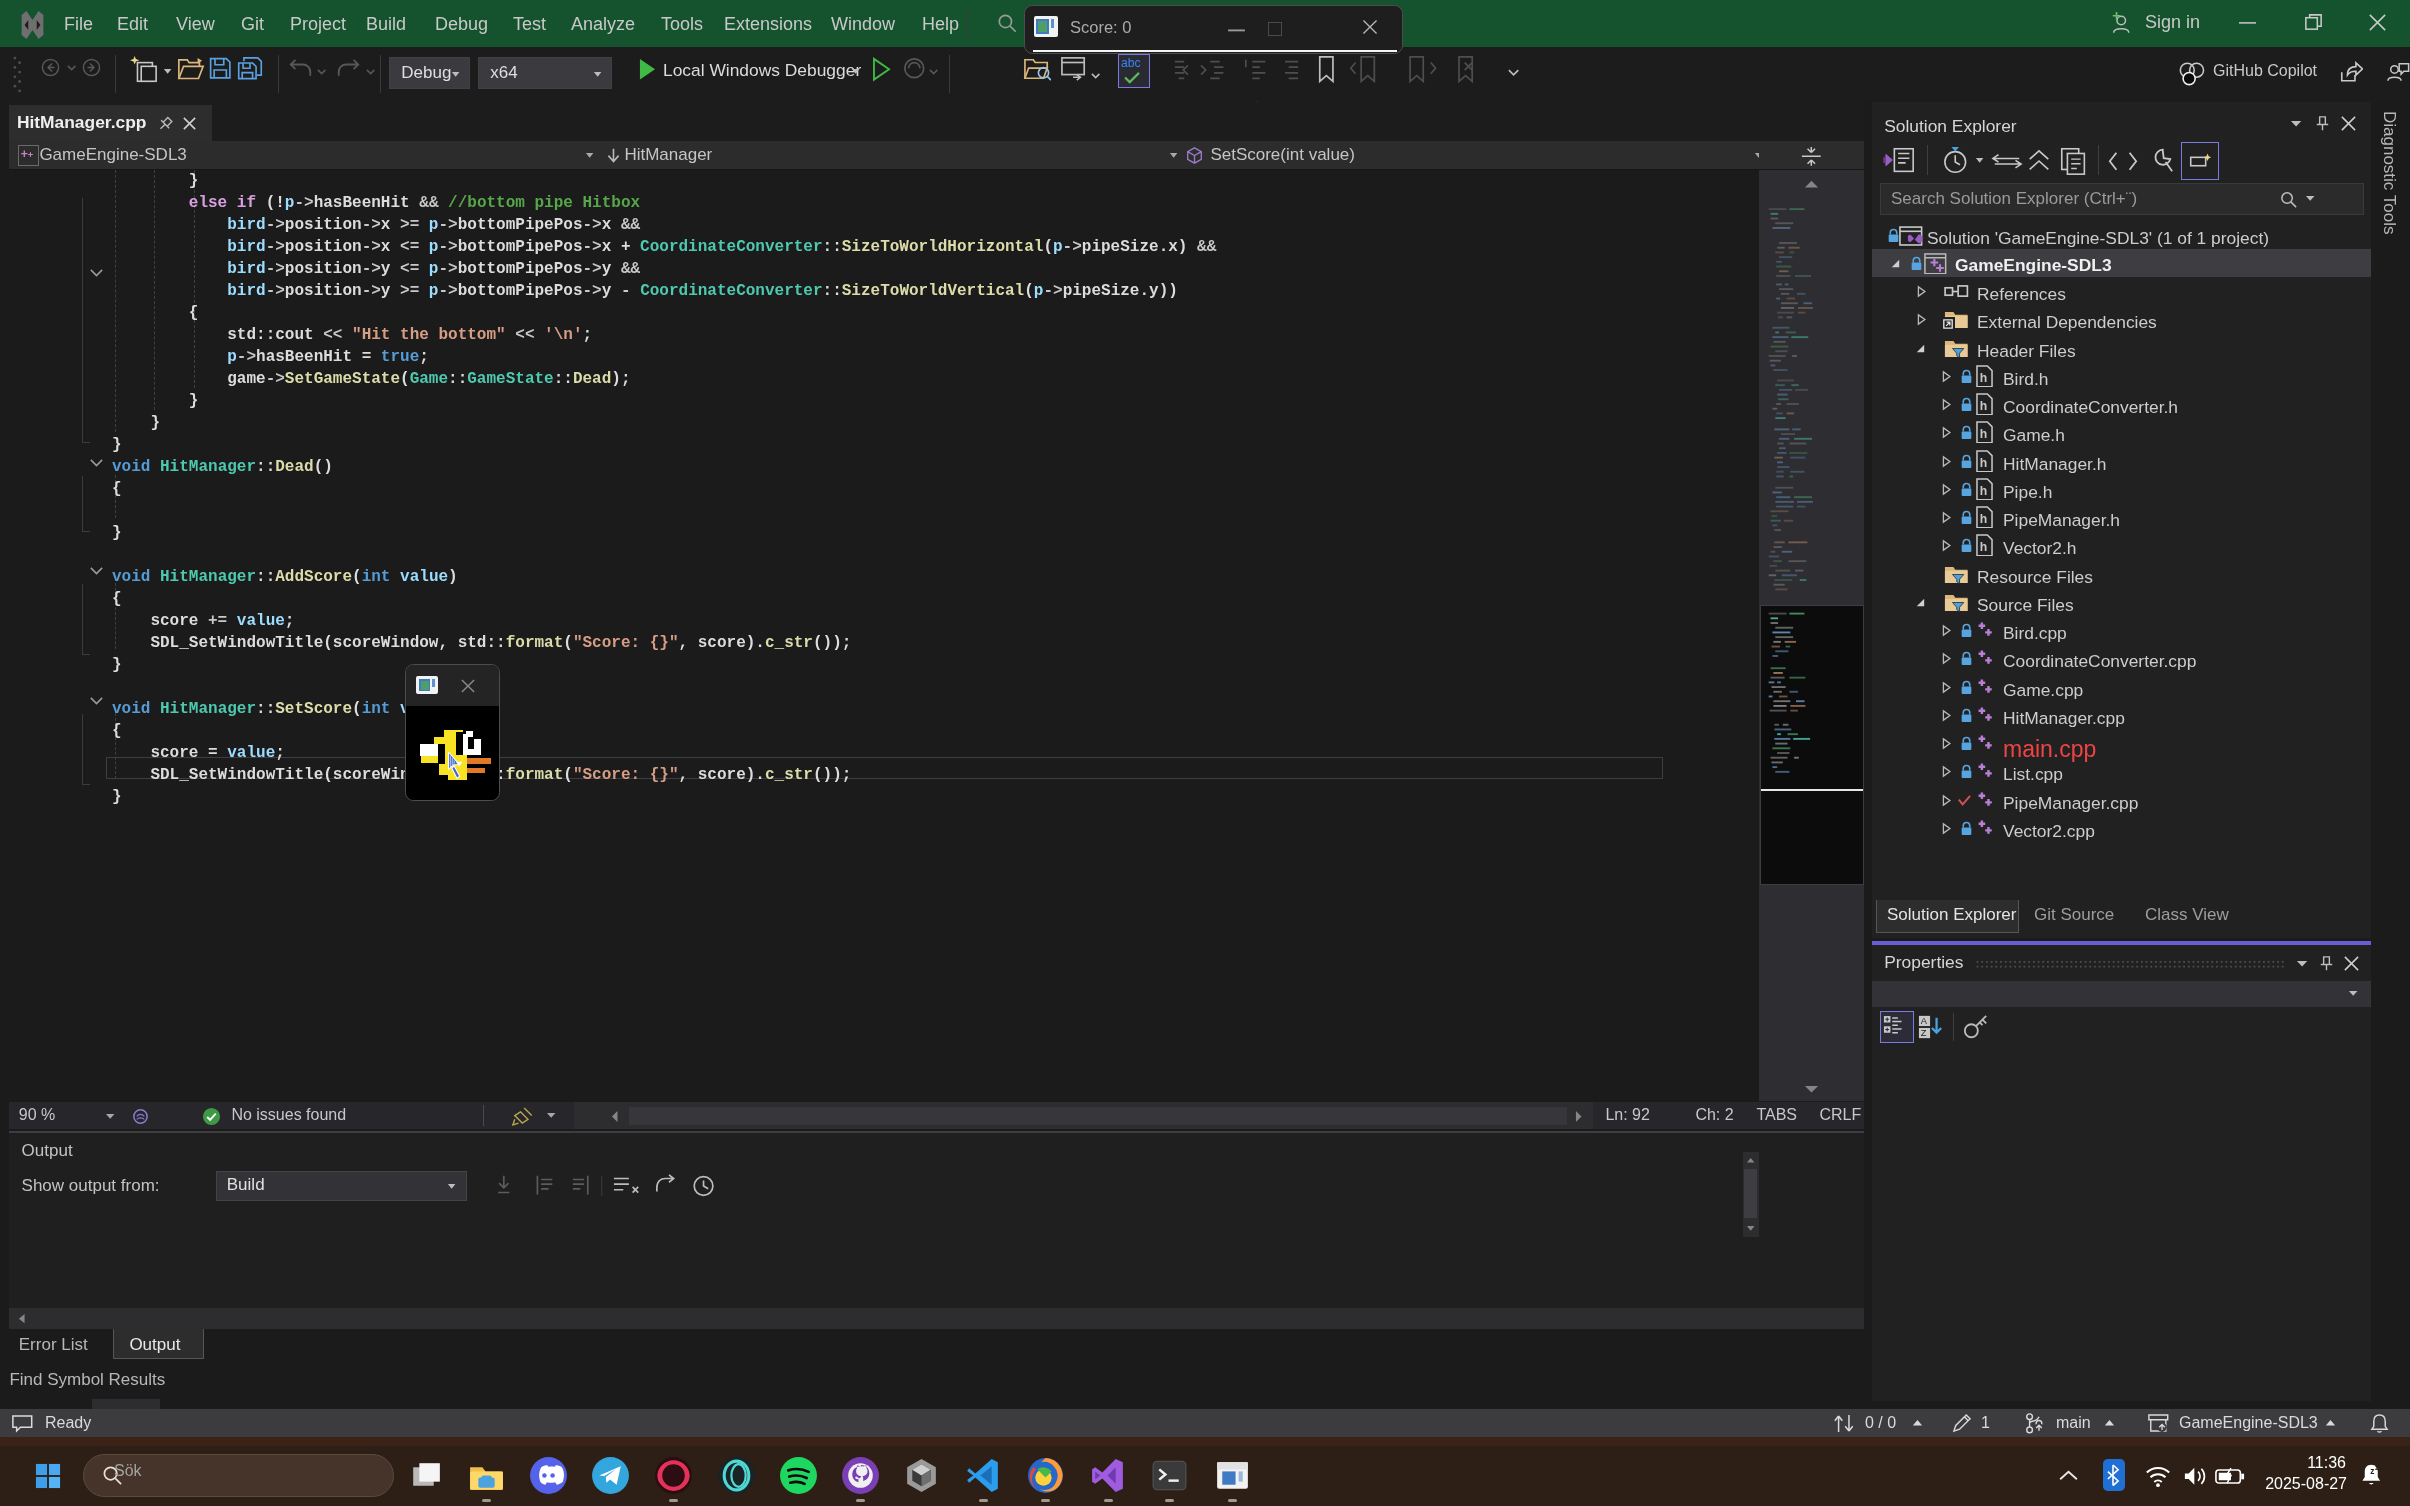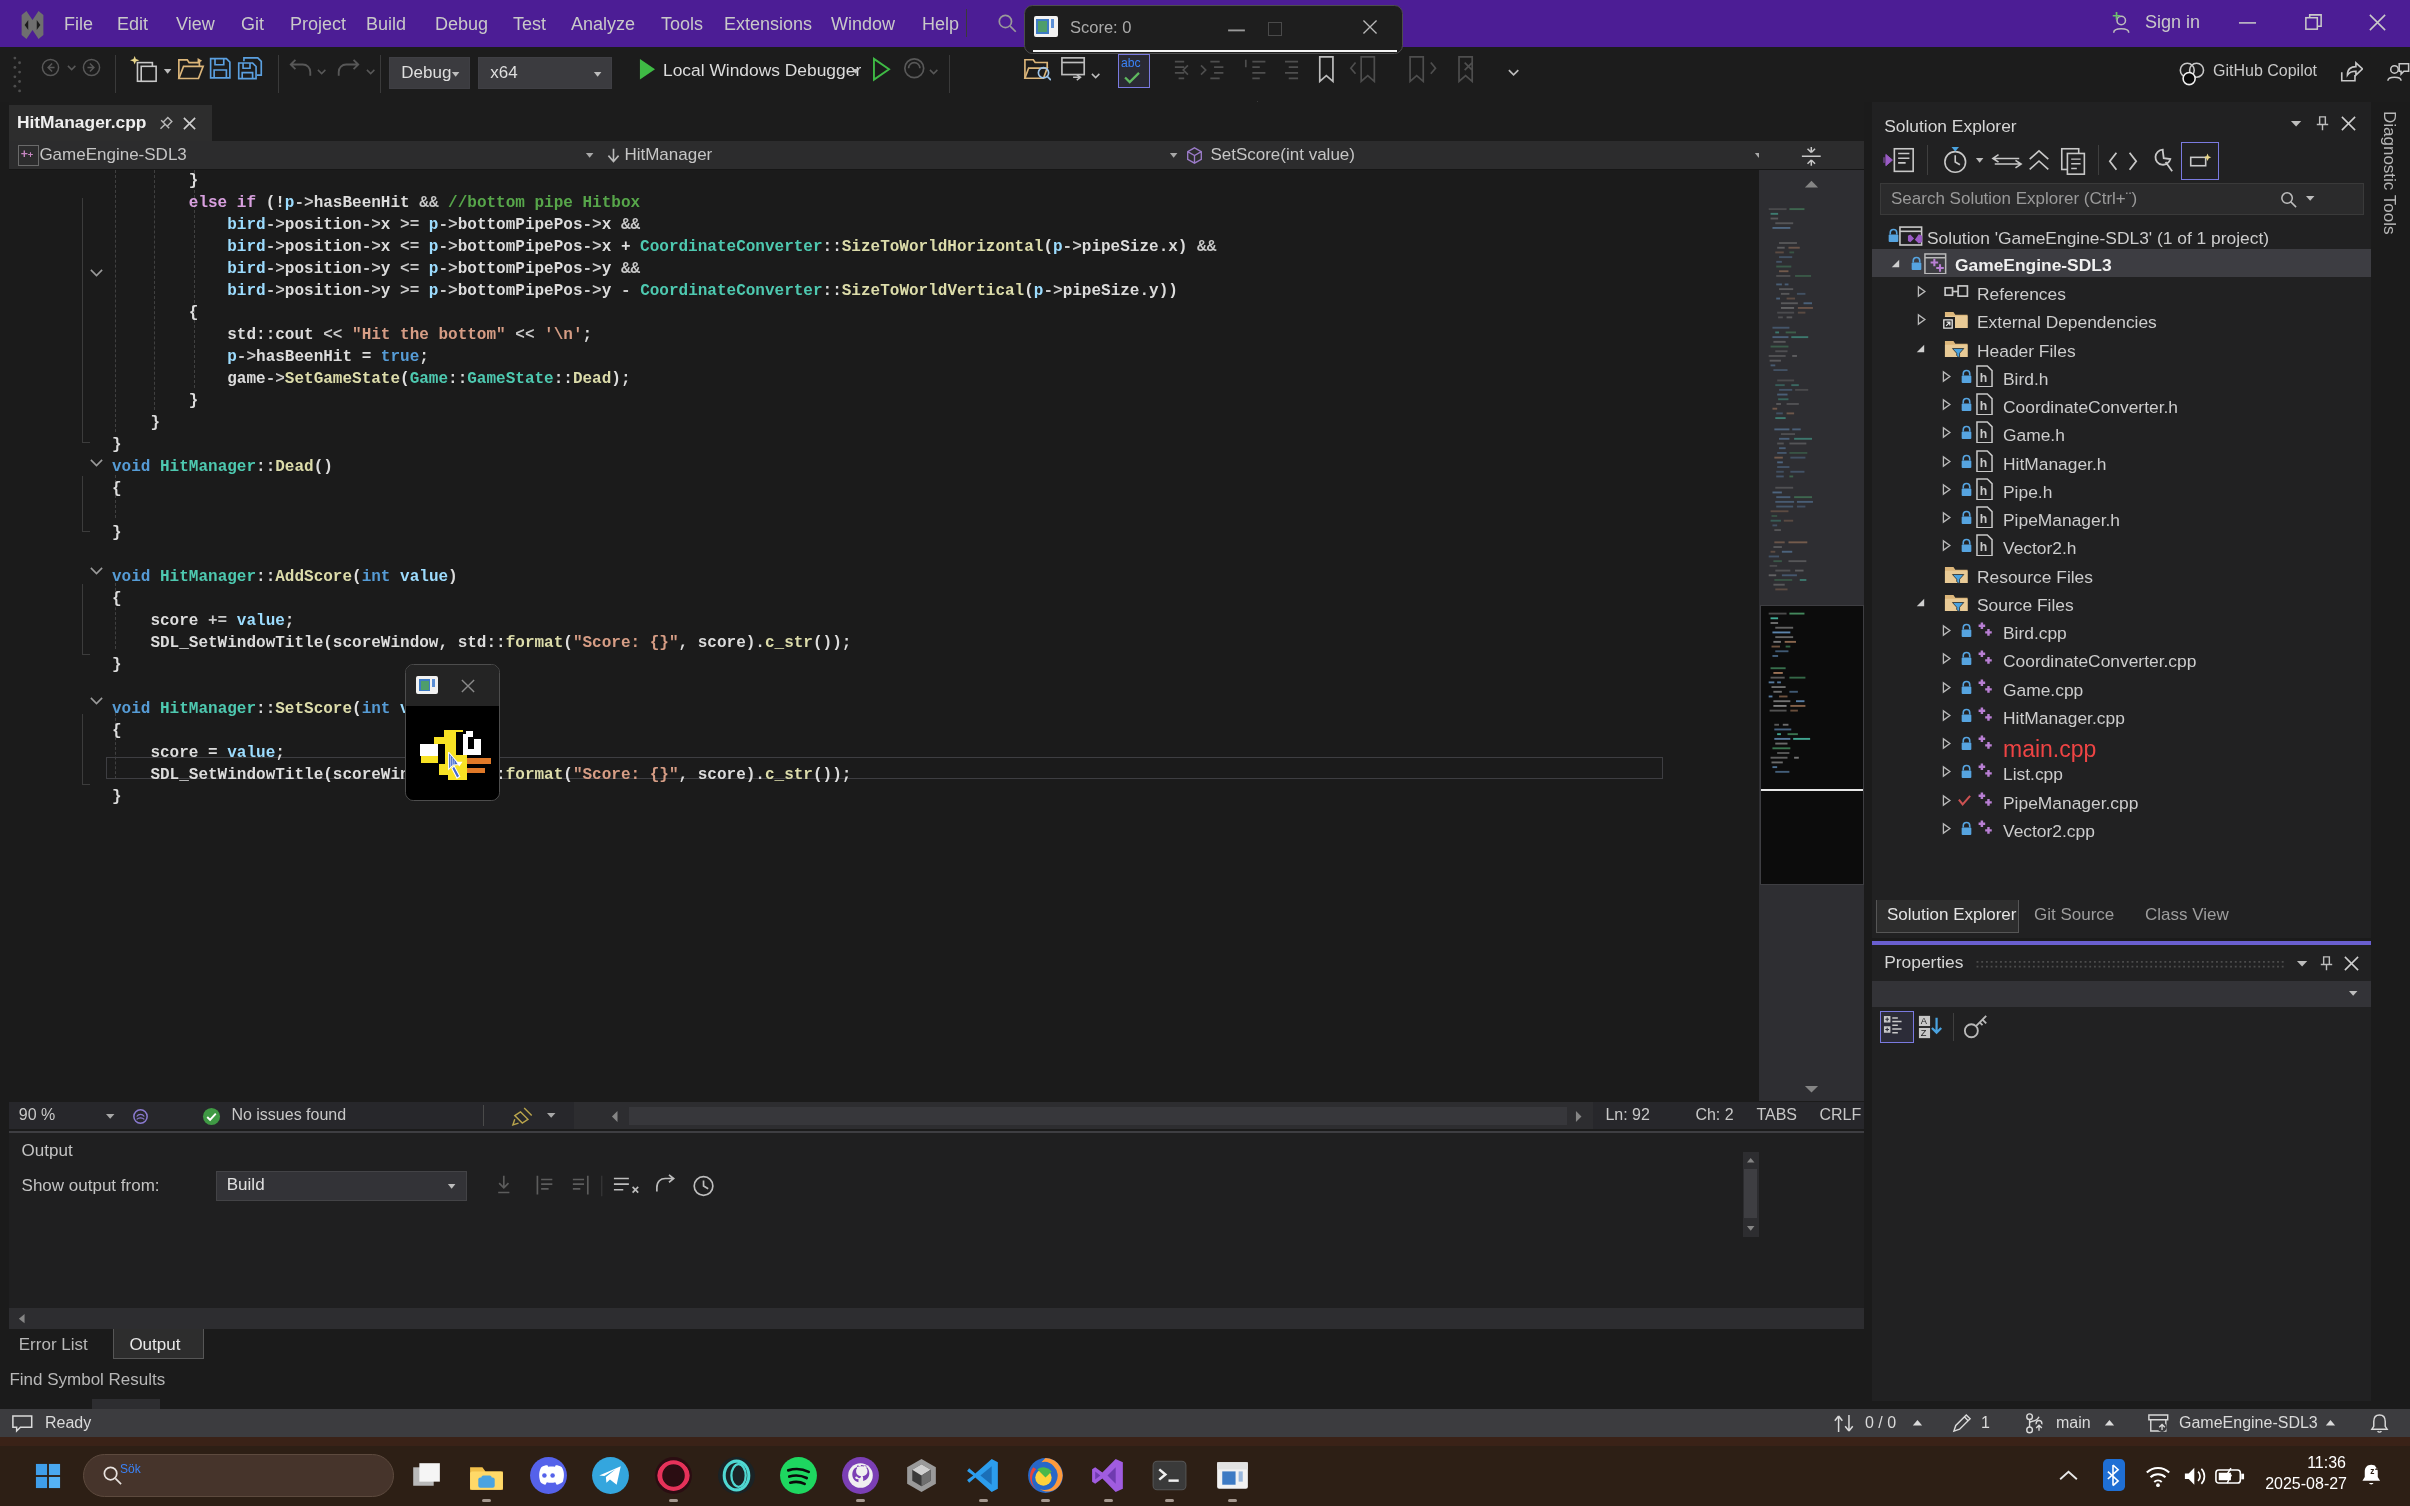--- a/index.html
+++ b/index.html
@@ -1,20 +1,20 @@
 <!DOCTYPE html>
 <html style="font-size:15px"><head>
 <meta charset="utf-8">
 <style>
   * { margin:0; padding:0; box-sizing:border-box; }
   html,body { width:2411px; height:1507px; overflow:hidden; background:#1b1b1b; font-family:"Liberation Sans", sans-serif; }
   .abs { position:absolute; }
   #root { position:relative; width:2411px; height:1507px; }
   
-  #titlebar { left:0; top:0; width:2411px; height:47px; background:#4c1d95; }
+  #titlebar { left:0; top:0; width:2411px; height:47px; background:#14532d; }
   .menuitem { position:absolute; top:14px; color:#c9c9c9; font-size:18px; }
   
   #toolbar { left:0; top:47px; width:2411px; height:55px; background:#1c1c1c; }
   .combo { position:absolute; background:#3b3b3f; border:0.9px solid #3f3f44; color:#dfdfdf; font-size:17px; }
   
   #tabrow { left:9.4px; top:102px; width:1855px; height:40px; background:#1c1c1c; }
   #tab1 { position:absolute; left:0; top:2.8px; width:203px; height:37px; background:#2d2d2d; color:#efefef; font-size:17.4px; font-weight:bold; }
   
   #breadcrumb { left:9.4px; top:141px; width:1855px; height:29px; background:#2c2c2d; border-bottom:0.9px solid #161616; color:#c5c5c5; font-size:17px; }
   
@@ -1055,21 +1055,21 @@
         <rect x="15" y="1" width="12" height="12" fill="#4aa8f0"></rect>
       <rect x="1" y="15" width="12" height="12" fill="#3f9eea"></rect>
         <rect x="15" y="15" width="12" height="12" fill="#55b2f5"></rect>
     </svg>
 
     <div class="abs" style="left:83px;top:7.5px;width:311px;height:43px;background:#46342b;border:0.9px solid #5d4a3e;border-radius:21.7px"></div>
     <svg class="abs" style="left:102px;top:19px" width="21" height="21" viewBox="0 0 22 22">
         <circle cx="9" cy="9" r="6.5" fill="none" stroke="#e8e2de" stroke-width="1.8"></circle>
         <path d="M14 14 L20 20" stroke="#e8e2de" stroke-width="1.8"></path>
       </svg>
-    <span class="abs" style="left:120px;top:16px;color:#3b82f6;font-size:12px">Sök</span>
+    <span class="abs" style="left:114px;top:16px;color:#a3a3a3;font-size:16px">Sök</span>
     <div id="taskicons">
         <svg class="abs" style="left:405px;top:8.5px" width="41" height="41" viewBox="0 0 40 40">
           <rect x="8" y="12" width="20" height="18" fill="#b9b9b9"></rect>
           <rect x="14" y="8" width="20" height="18" fill="#f5f5f5"></rect>
         </svg>
         <svg class="abs" style="left:466px;top:8.5px" width="41" height="41" viewBox="0 0 40 40">
           <path d="M4 12 h12 l3 4 h17 v18 h-32 Z" fill="#f2c04a"></path>
           <rect x="4" y="16" width="32" height="18" rx="2" fill="#ffd968"></rect>
           <rect x="12" y="22" width="16" height="10" rx="2" fill="#4aa3e0"></rect>
           <rect x="15" y="20" width="10" height="4" rx="2" fill="#4aa3e0"></rect>

